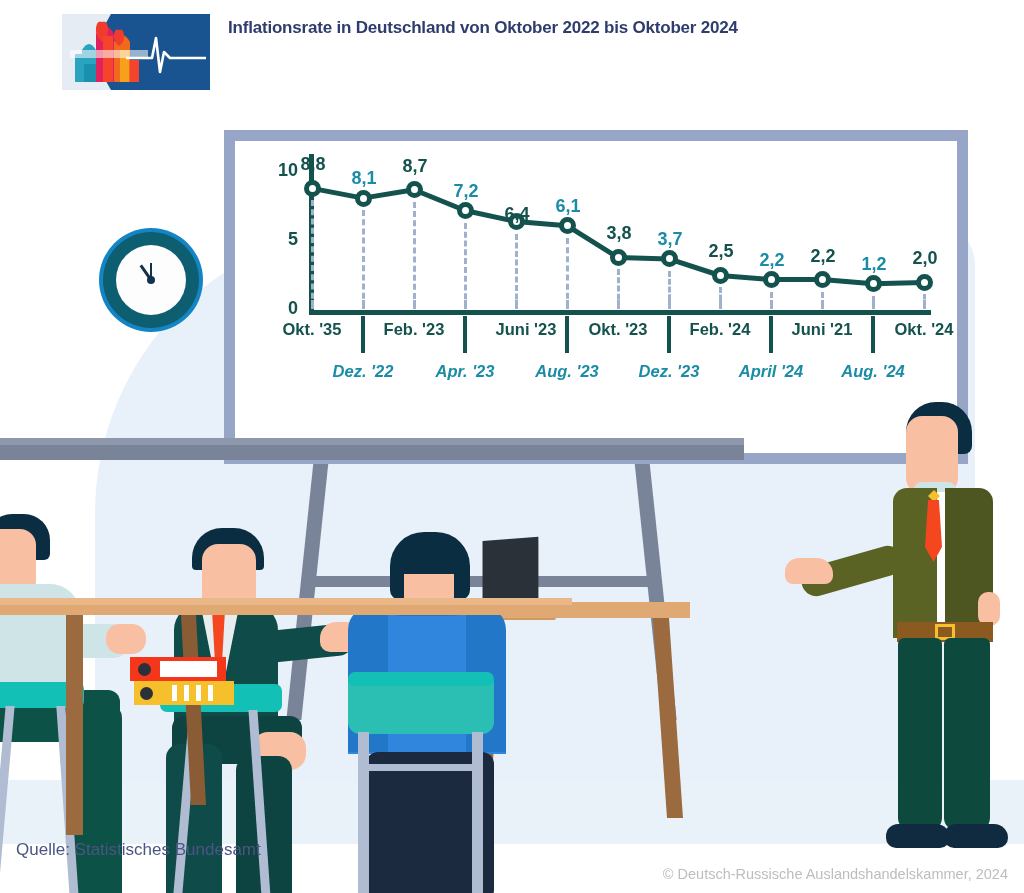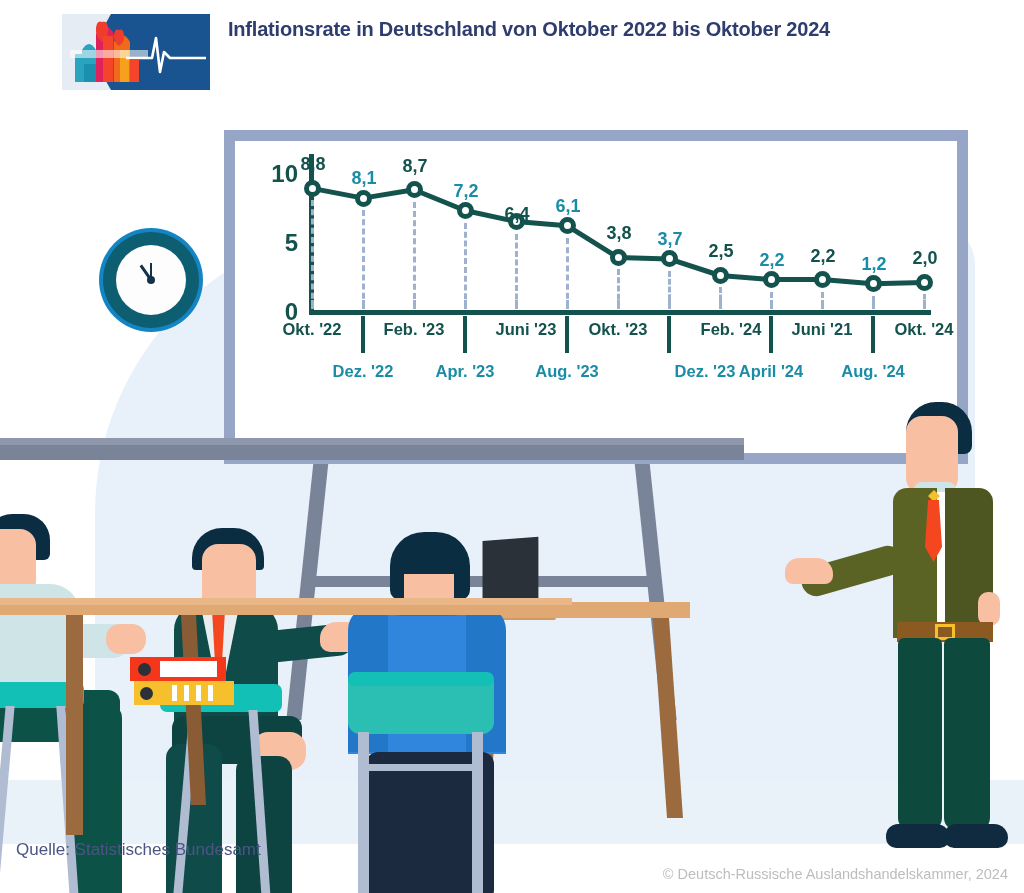--- a/index.html
+++ b/index.html
@@ -21,21 +21,21 @@
     background: #1a5490;
   }
   #logo-blue-curve {
     position: absolute; left: 38px; top: -14px; width: 70px; height: 104px;
     background: #1a5490; border-radius: 50% 0 0 50%;
   }
   #logo-domes { position: absolute; left: 8px; top: 6px; width: 78px; height: 66px; }
   #logo-pulse { position: absolute; right: 4px; top: 18px; width: 80px; height: 44px; }
   #header-text { position: absolute; left: 228px; top: 18px; width: 780px; }
   #chart-title {
-    font-size: 20px; font-weight: bold; color: #2e3c6e; letter-spacing: -0.2px;
+    font-size: 17px; font-weight: bold; color: #2e3c6e; letter-spacing: -0.2px;
     white-space: nowrap;
   }
   #chart-subtitle {
     font-size: 19px; color: #4a5583; margin-top: 6px; letter-spacing: -0.1px;
     white-space: nowrap;
   }
 
   
   #scene { position: absolute; left: 0; top: 104px; width: 1024px; height: 740px; }
   #bg-blob {
@@ -82,21 +82,21 @@
   .wb-leg { position: absolute; background: #7a8499; }
   #wb-leg-l { left: 300px; top: 356px; width: 15px; height: 260px; transform: skewX(-6deg); }
   #wb-leg-r { left: 648px; top: 356px; width: 15px; height: 260px; transform: skewX(6deg); }
   #wb-leg-cross { left: 310px; top: 472px; width: 348px; height: 11px; background: #7a8499; }
 
   
   #chart { position: absolute; left: 246px; top: 26px; width: 700px; height: 310px; }
   #y-axis-line { position: absolute; left: 63px; top: 24px; width: 5px; height: 160px; background: #14524d; }
   #x-axis-line { position: absolute; left: 63px; top: 180px; width: 622px; height: 5px; background: #14524d; }
   .y-tick-label {
-    position: absolute; right: 648px; font-size: 24px; font-weight: bold; color: #14524d;
+    position: absolute; right: 648px; font-size: 18px; font-weight: bold; color: #14524d;
     text-align: right; width: 40px;
   }
   .guide {
     position: absolute; width: 3px; background: transparent;
     border-left: 3px dashed #9fb1cc;
   }
   .xtick { position: absolute; width: 3px; height: 9px; background: #9fb1cc; }
   .dpoint {
     position: absolute; width: 17px; height: 17px; margin: -8.5px 0 0 -8.5px;
     border: 5px solid #14524d; border-radius: 50%; background: #ffffff;
@@ -105,21 +105,21 @@
     position: absolute; font-size: 18px; font-weight: bold; white-space: nowrap;
     transform: translateX(-50%);
   }
   #line-svg { position: absolute; left: 0; top: 0; width: 700px; height: 310px; pointer-events: none; }
 
   .xlab {
     position: absolute; font-size: 16.5px; font-weight: bold; white-space: nowrap;
     transform: translateX(-50%);
   }
   .xlab.top { color: #14524d; top: 190px; }
-  .xlab.bot { color: #1b8ca6; top: 232px; }
+  .xlab.bot { color: #1b8ca6; top: 232px; font-style: italic; }
   .xsep { position: absolute; top: 186px; width: 3.5px; height: 37px; background: #14524d; }
 
   
   #table-top {
     position: absolute; left: -6px; top: 494px; width: 578px; height: 17px;
     background: #e0a873;
   }
   #table-top2 {
     position: absolute; left: -6px; top: 494px; width: 578px; height: 7px;
     background: #eab888;
@@ -292,29 +292,29 @@
         <div class="dlabel" style="color: rgb(27, 140, 166); left: 322px; top: 65.7091px;">6,1</div>
         <div class="dlabel" style="color: rgb(20, 82, 77); left: 373px; top: 93.4909px;">3,8</div>
         <div class="dlabel" style="color: rgb(27, 140, 166); left: 424px; top: 98.8727px;">3,7</div>
         <div class="dlabel" style="color: rgb(20, 82, 77); left: 475px; top: 111.455px;">2,5</div>
         <div class="dlabel" style="color: rgb(27, 140, 166); left: 526px; top: 119.6px;">2,2</div>
         <div class="dlabel" style="color: rgb(20, 82, 77); left: 577px; top: 115.6px;">2,2</div>
         <div class="dlabel" style="color: rgb(27, 140, 166); left: 628px; top: 123.745px;">1,2</div>
         <div class="dlabel" style="color: rgb(20, 82, 77); left: 679px; top: 118.364px;">2,0</div>
       </div>
     <div id="xlabels">
-        <div class="xlab top" style="left: 66px;">Okt. '22</div>
+        <div class="xlab top" style="left: 66px;">Okt. '35</div>
         <div class="xlab bot" style="left: 117px;">Dez. '22</div>
         <div class="xlab top" style="left: 168px;">Feb. '23</div>
         <div class="xlab bot" style="left: 219px;">Apr. '23</div>
         <div class="xlab top" style="left: 280px;">Juni '23</div>
         <div class="xlab bot" style="left: 321px;">Aug. '23</div>
         <div class="xlab top" style="left: 372px;">Okt. '23</div>
-        <div class="xlab bot" style="left: 423px; margin-left: 36px;">Dez. '23</div>
-        <div class="xlab top" style="left: 474px; margin-left: 11px;">Feb. '24</div>
+        <div class="xlab bot" style="left: 423px;">Dez. '23</div>
+        <div class="xlab top" style="left: 474px;">Feb. '24</div>
         <div class="xlab bot" style="left: 525px;">April '24</div>
         <div class="xlab top" style="left: 576px;">Juni '21</div>
         <div class="xlab bot" style="left: 627px;">Aug. '24</div>
         <div class="xlab top" style="left: 678px;">Okt. '24</div>
       </div>
     <div id="xseps">
         <div class="xsep" style="left: 115.25px;"></div>
         <div class="xsep" style="left: 217.25px;"></div>
         <div class="xsep" style="left: 319.25px;"></div>
         <div class="xsep" style="left: 421.25px;"></div>

